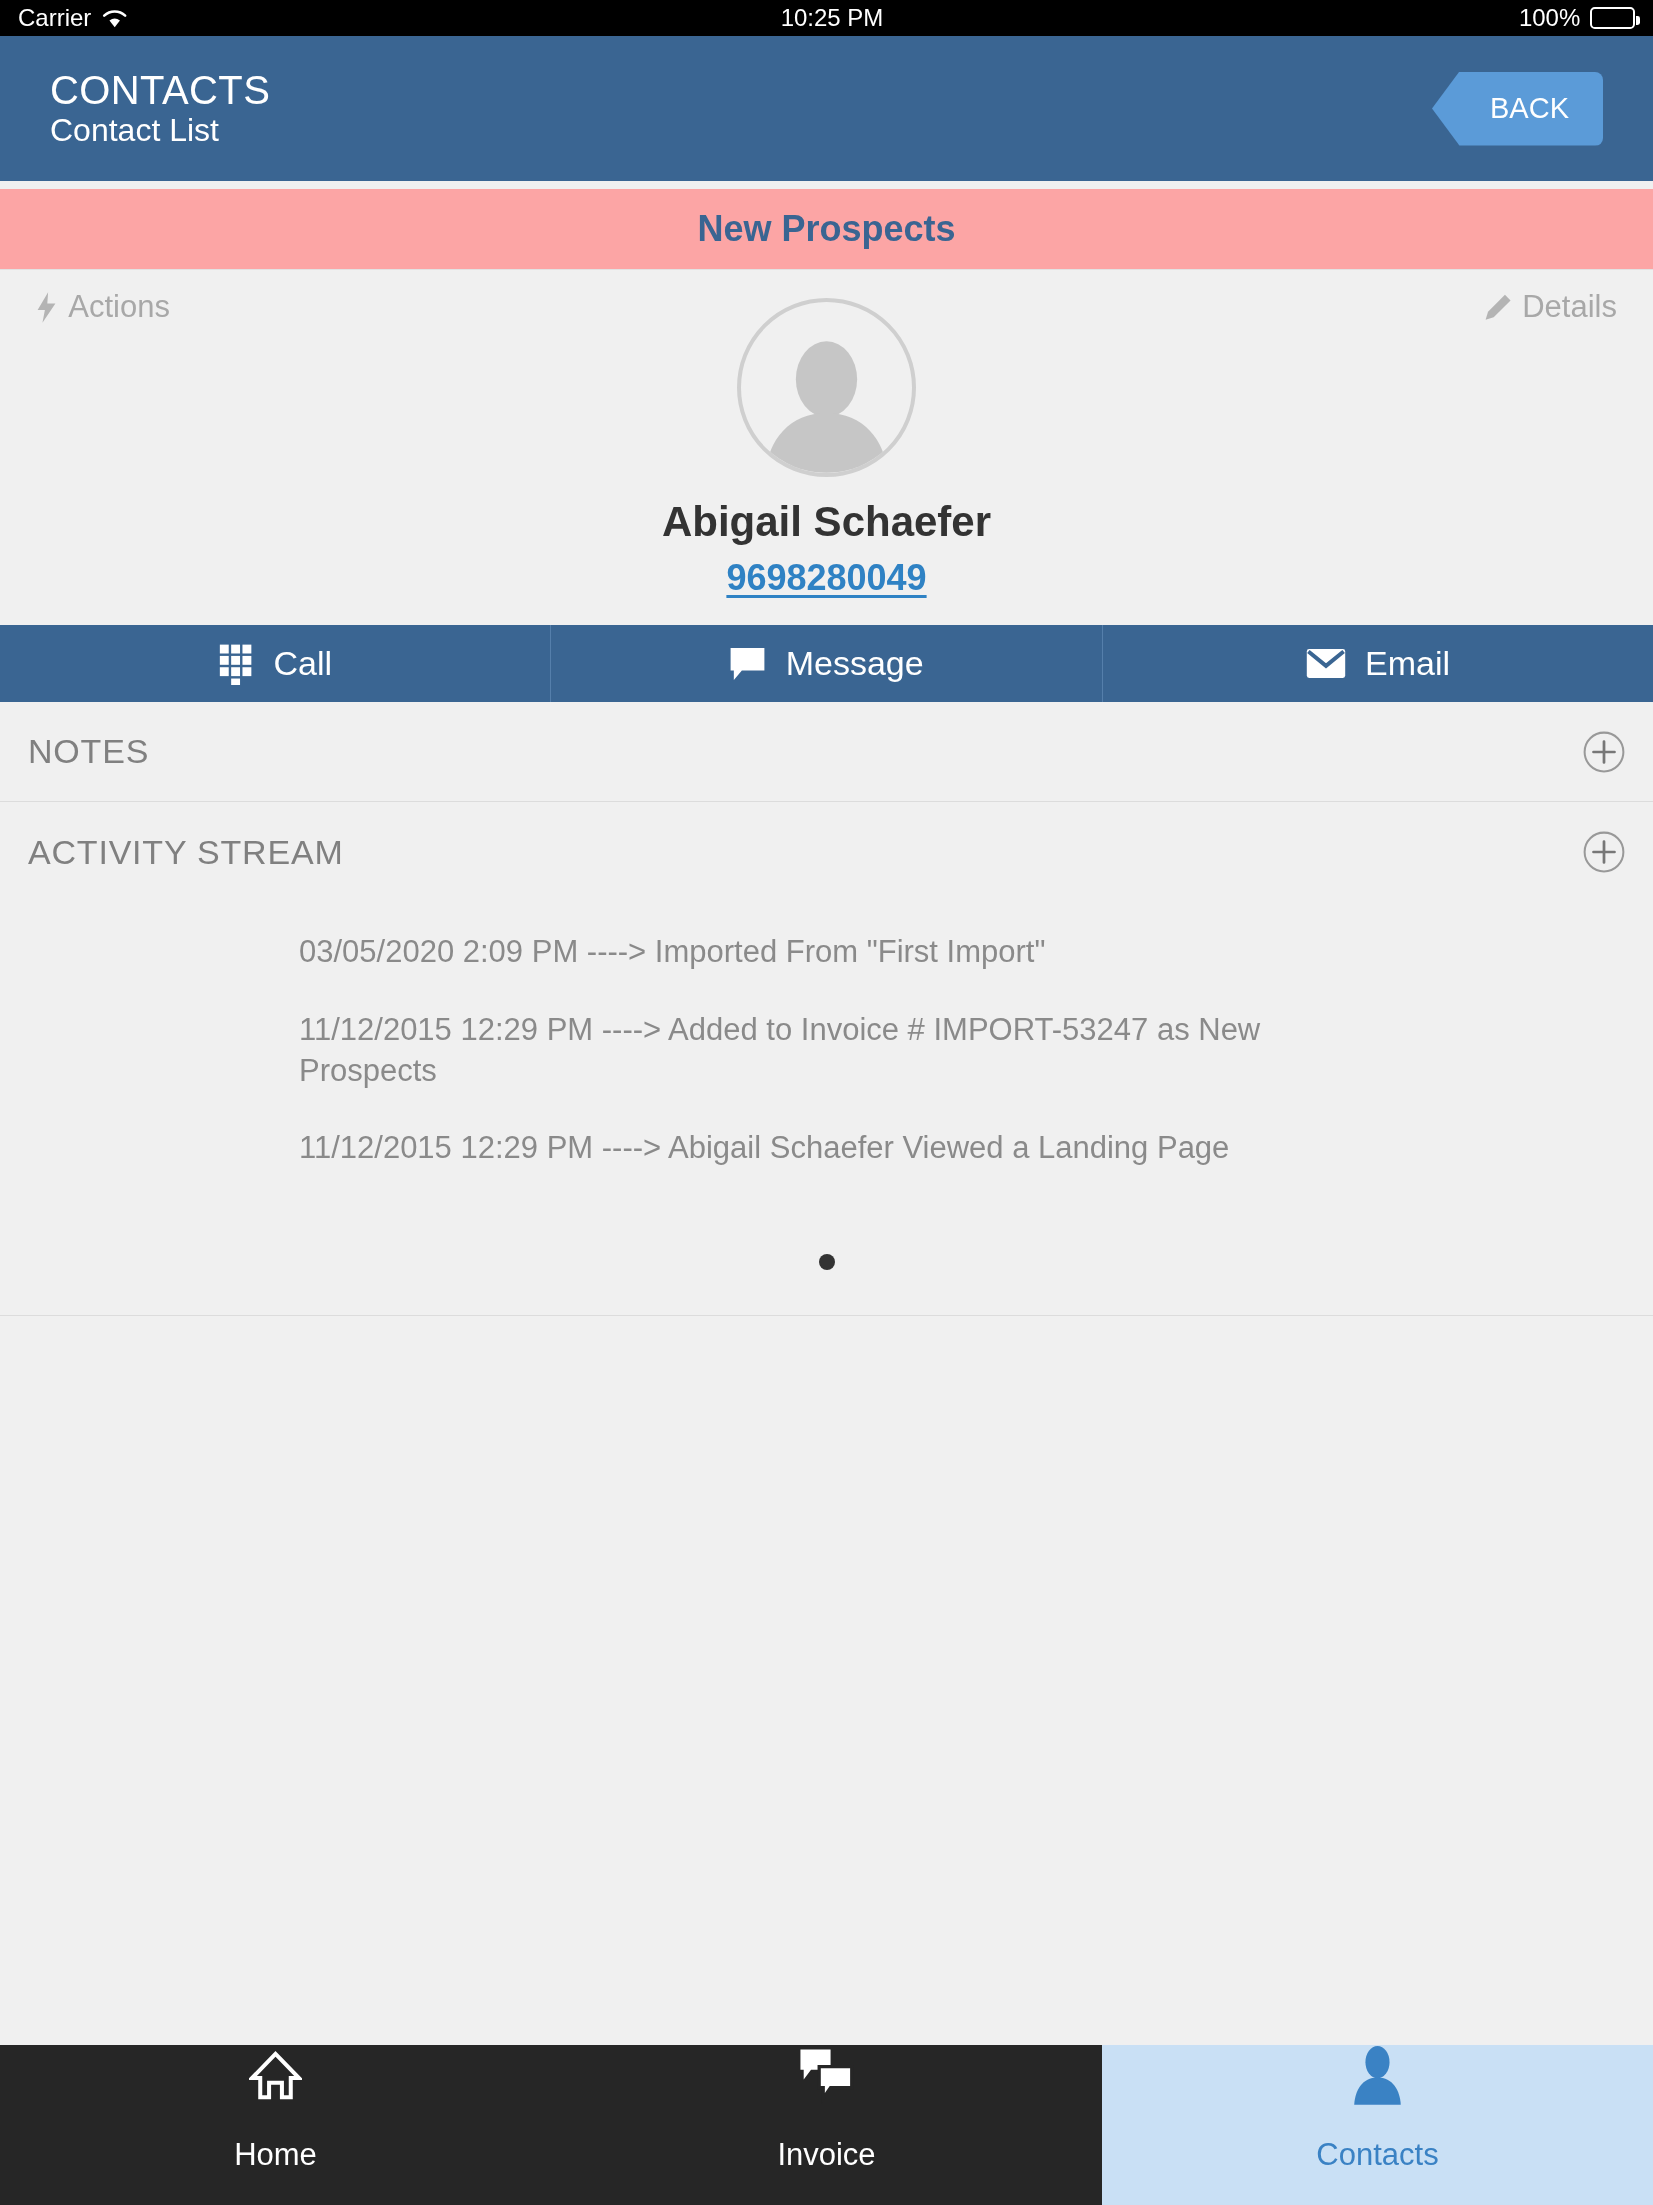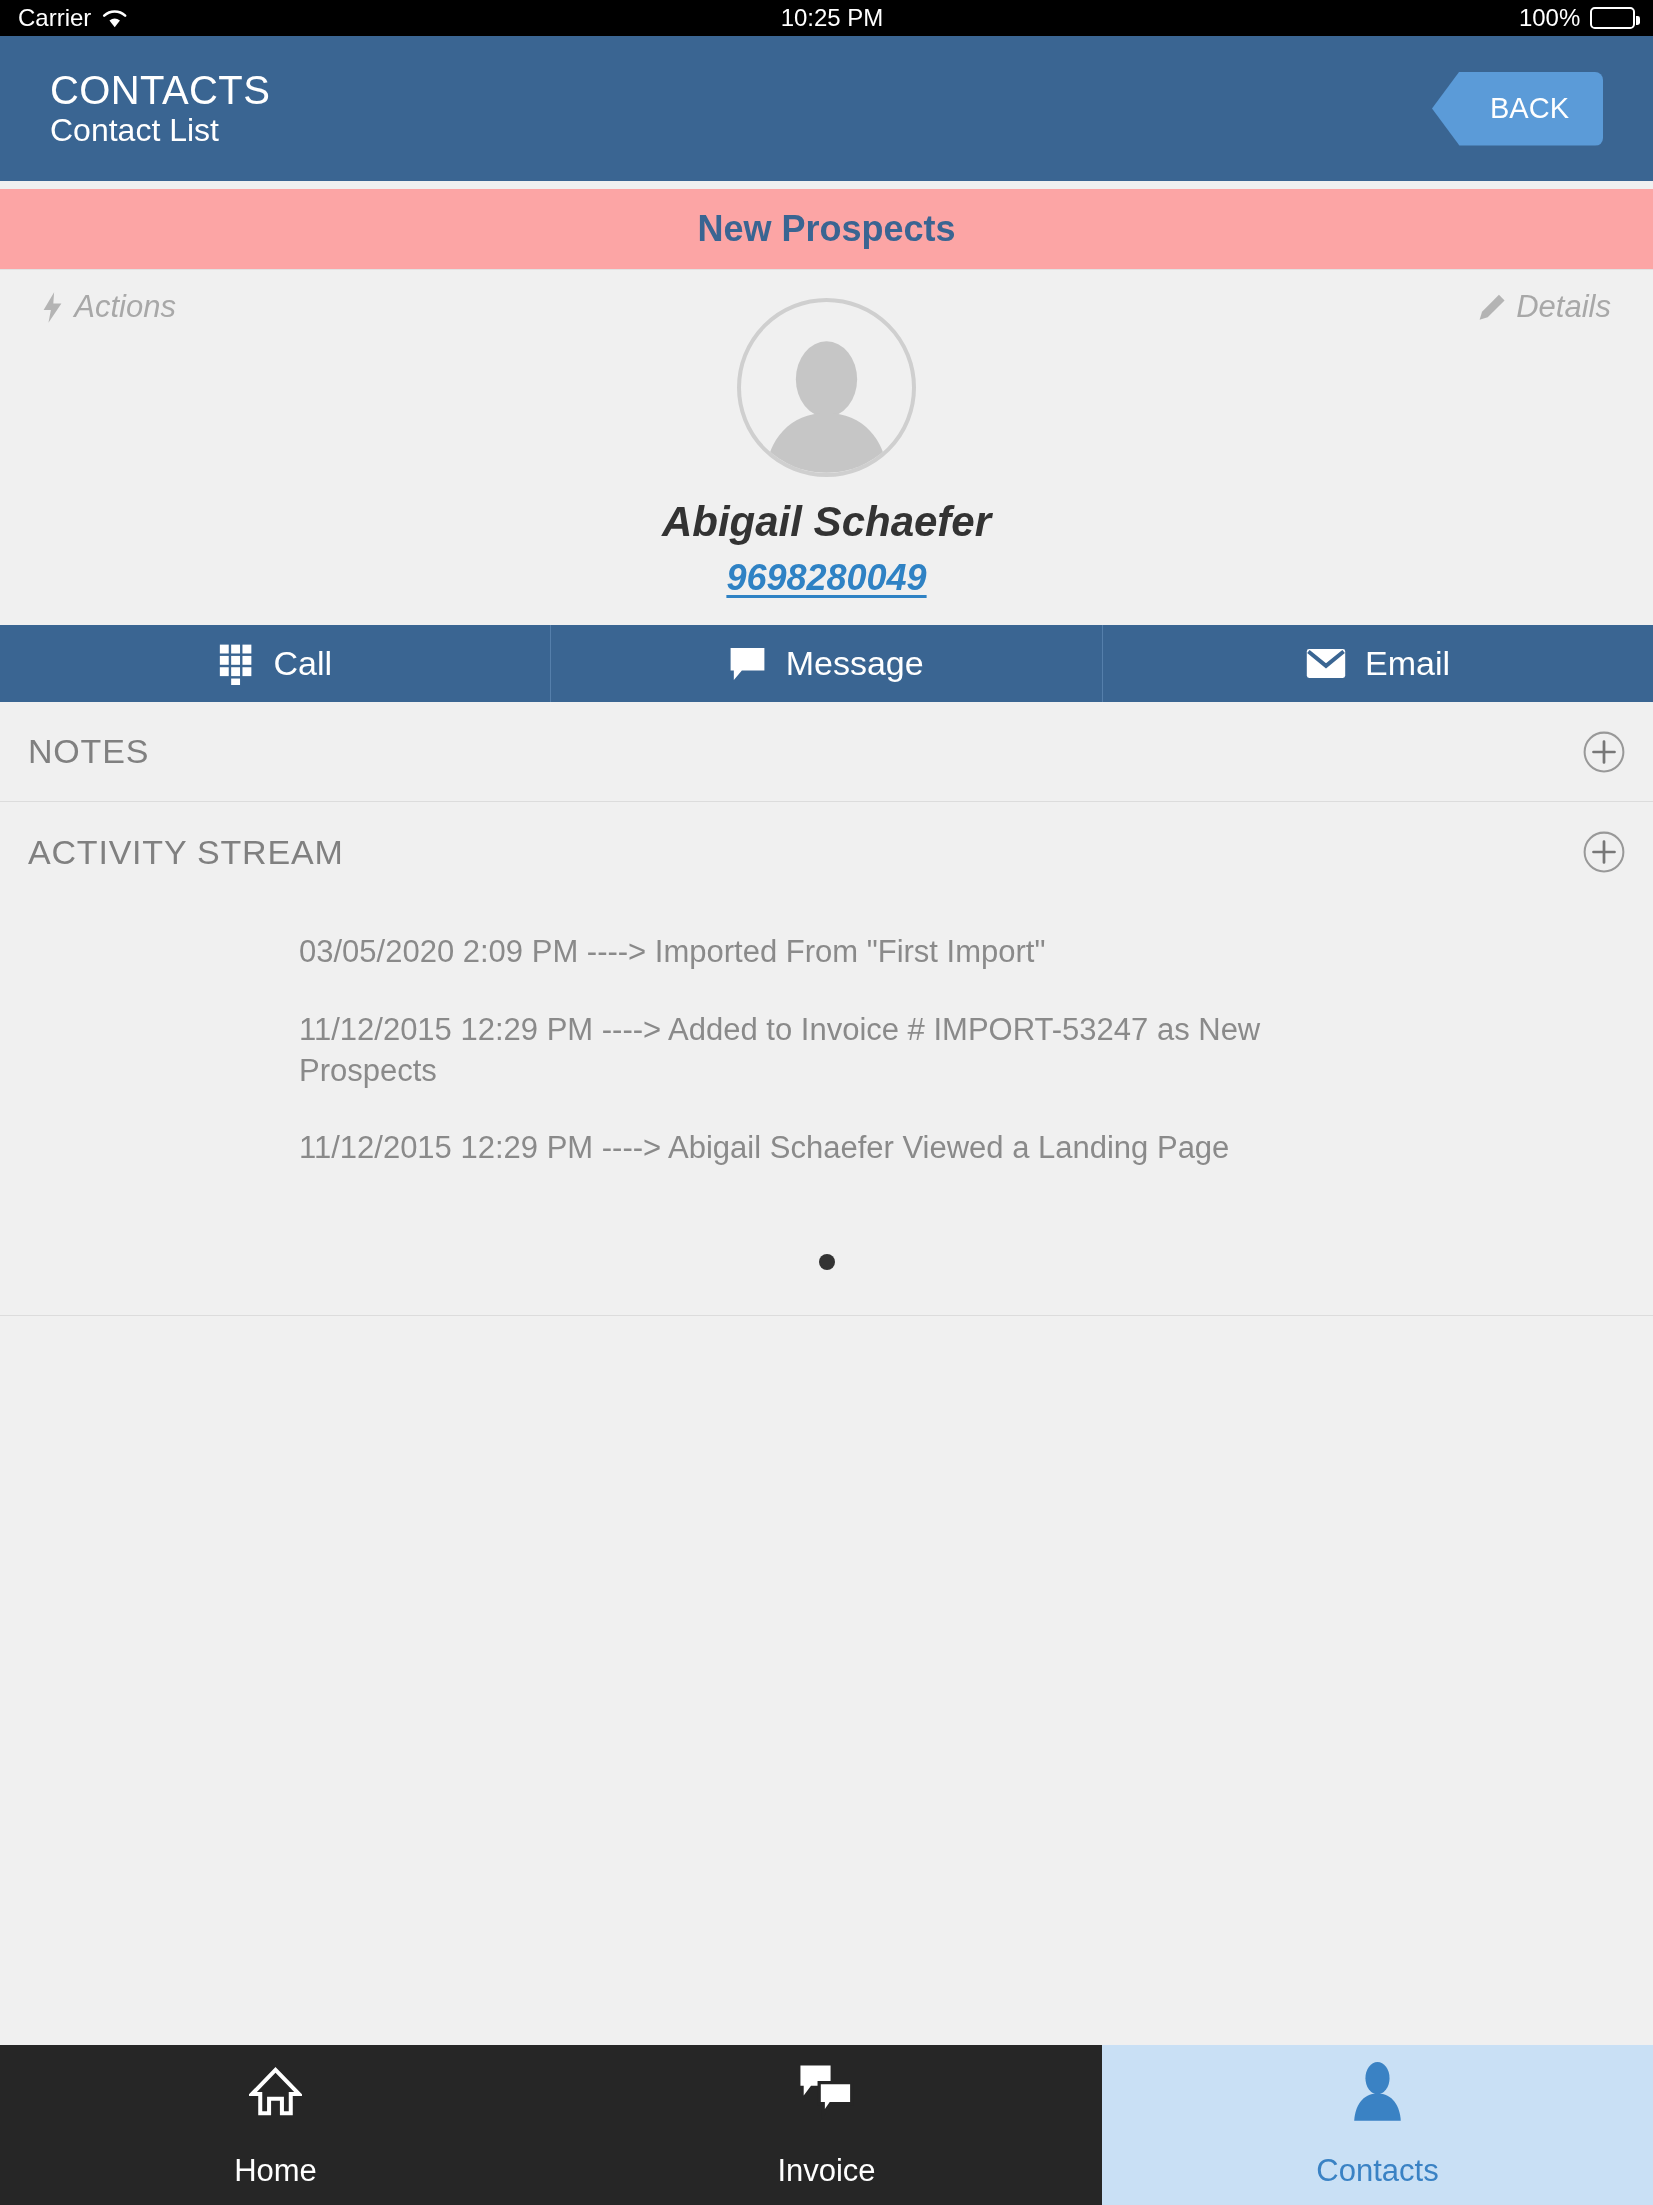--- a/index.html
+++ b/index.html
@@ -44,21 +44,21 @@
   
   .list-title-bar {
     background:#fca5a5; flex:none; height:81px;
     display:flex; align-items:center; justify-content:center;
     border-bottom:0.8px solid #e2e2e2;
     margin-top:8px;
   }
   .list-title { color:#3a6592; font-size:36px; font-weight:600; }
 
   
-  .contact-card { background:#f0f0f0; flex:none; padding:0 18px 26px; position:relative;font-style:italic; }
+  .contact-card { background:#f0f0f0; flex:none; padding:0 12px 26px; position:relative; }
   .card-toprow {
     display:flex; align-items:center; justify-content:space-between;
     padding:19.4px 24px 0;
   }
   .minilink { display:flex; align-items:center; gap:11.3px; color:#a8a8a8; font-size:31px; }
   .bolt-icon, .pencil-icon { display:block; }
   .avatar-wrap { display:flex; justify-content:center; margin-top:-27.4px; }
   .avatar { width:179px; height:179px; border-radius:50%; border:4.8px solid #cfcfcf; display:flex; align-items:flex-end; justify-content:center; overflow:hidden; background:#f0f0f0; }
   .contact-name { text-align:center; font-size:42px; font-weight:bold; color:#333; margin-top:21px; }
   .contact-phone { text-align:center; margin-top:11.3px; }
@@ -87,21 +87,21 @@
     color:#8a8a8a; font-size:31px; line-height:1.33;
     margin-bottom:36px; text-align:left; word-wrap:break-word;
   }
   .pager { display:flex; justify-content:center; align-items:center; gap:14.5px; padding:50px 0 45px; }
   .dot { width:16px; height:16px; border-radius:50%; background:#333; }
 
   .filler { flex:1; background:#f0f0f0; }
 
   
   .tabbar { height:160px; flex:none; display:flex; background:#262626; }
-  .tab { flex:1; display:flex; flex-direction:column; align-items:center; justify-content:center; gap:32px; color:#fff; font-size:31px; }
+  .tab { flex:1; display:flex; flex-direction:column; align-items:center; gap:32px; color:#fff; font-size:31px; }
   .tab.active { background:#c9e0f5; color:#3a82c4; }
   .tab-icon { height:60px; display:flex; align-items:center; justify-content:center; }
   .more-dots { display:flex; gap:11.3px; }
   .more-dots i { width:18px; height:29px; background:#fff; display:block; }
 </style>
 </head>
 <body>
 
 <div class="screen">
 

